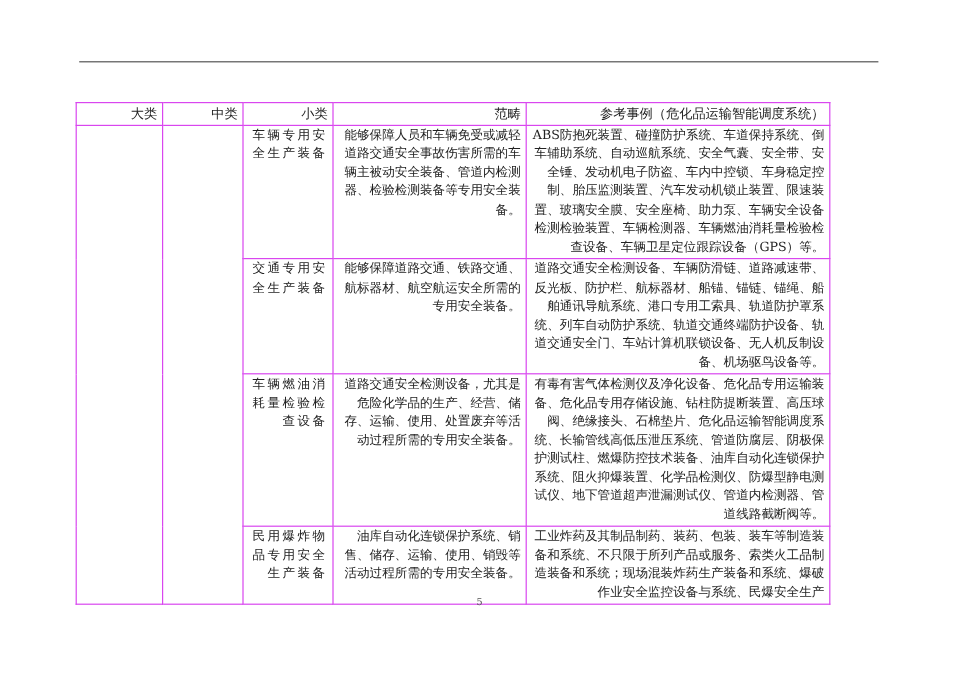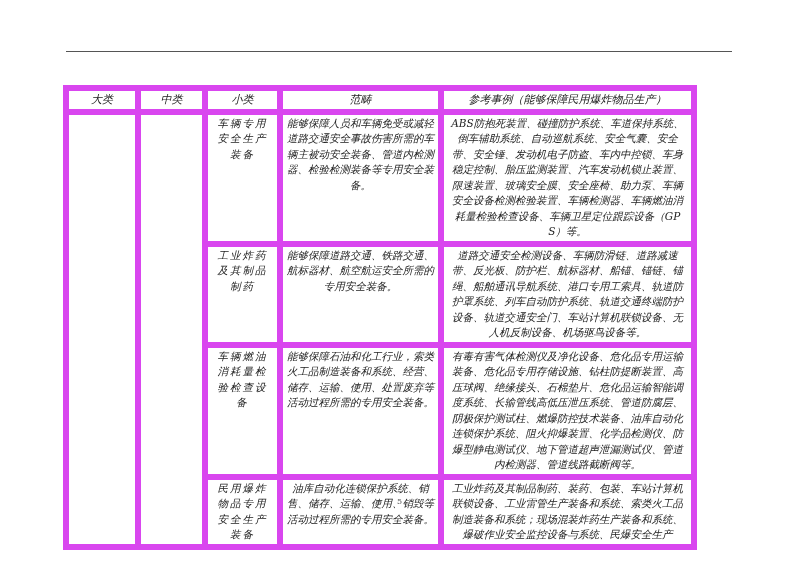--- a/index.html
+++ b/index.html
@@ -1,21 +1,21 @@
 <!DOCTYPE html>
 <html><head>
 <meta charset="utf-8">
 <style>
   html, body { margin:0; padding:0; background:#ffffff; }
   body { width:800px; height:566px; position:relative; overflow:hidden;
          font-family:"DejaVu Serif","Liberation Serif",serif; color:#222; }
   .header-rule { position:absolute; left:66px; top:51px; width:666px; height:1px; background:#555; }
   table.main { position:absolute; left:63px; top:85px; border-collapse:collapse; table-layout:fixed; }
-  table.main td, table.main th { border:6px solid #d946ef; vertical-align:top; padding:1px 4px; 
-         font-size:10.5px; line-height:15.5px; text-align:center; word-break:break-all;font-style:italic; }
+  table.main td, table.main th { border:1px solid #d946ef; vertical-align:top; padding:1px 4px; 
+         font-size:10.5px; line-height:15.5px; text-align:right; word-break:break-all; }
   table.main th { font-family:"DejaVu Sans","Liberation Sans",sans-serif; font-weight:normal; font-size:11px; height:15px; padding-top:1px; }
   .c1 { width:72px; } .c2 { width:67px; } .c3 { width:75px; } .c4 { width:161px; } .c5 { width:253px; }
   .sub { letter-spacing:2px;margin-top:32px; }
   .page-num { position:absolute; left:397px; top:497px; font-size:8px; color:#555; }
 </style>
 </head>
 <body>
 
 <div class="header-rule"></div>
 
@@ -26,40 +26,40 @@
       <col class="c3">
       <col class="c4">
       <col class="c5">
   </colgroup>
   <tbody>
       <tr>
     <th>大类</th>
     <th>中类</th>
     <th>小类</th>
     <th>范畴</th>
-    <th>参考事例（能够保障民用爆炸物品生产）</th>
+    <th>参考事例（危化品运输智能调度系统）</th>
   </tr>
   <tr style="height:105px">
     <td rowspan="4"></td>
     <td rowspan="4"></td>
     <td class="sub">车辆专用安全生产装备</td>
     <td>能够保障人员和车辆免受或减轻道路交通安全事故伤害所需的车辆主被动安全装备、管道内检测器、检验检测装备等专用安全装备。</td>
     <td>ABS防抱死装置、碰撞防护系统、车道保持系统、倒车辅助系统、自动巡航系统、安全气囊、安全带、安全锤、发动机电子防盗、车内中控锁、车身稳定控制、胎压监测装置、汽车发动机锁止装置、限速装置、玻璃安全膜、安全座椅、助力泵、车辆安全设备检测检验装置、车辆检测器、车辆燃油消耗量检验检查设备、车辆卫星定位跟踪设备（GPS）等。</td>
   </tr>
   <tr style="height:91px">
-    <td class="sub">工业炸药及其制品制药</td>
+    <td class="sub">交通专用安全生产装备</td>
     <td>能够保障道路交通、铁路交通、航标器材、航空航运安全所需的专用安全装备。</td>
     <td>道路交通安全检测设备、车辆防滑链、道路减速带、反光板、防护栏、航标器材、船锚、锚链、锚绳、船舶通讯导航系统、港口专用工索具、轨道防护罩系统、列车自动防护系统、轨道交通终端防护设备、轨道交通安全门、车站计算机联锁设备、无人机反制设备、机场驱鸟设备等。</td>
   </tr>
   <tr style="height:122px">
     <td class="sub">车辆燃油消耗量检验检查设备</td>
-    <td>能够保障石油和化工行业，索类火工品制造装备和系统、经营、储存、运输、使用、处置废弃等活动过程所需的专用安全装备。</td>
+    <td>道路交通安全检测设备，尤其是危险化学品的生产、经营、储存、运输、使用、处置废弃等活动过程所需的专用安全装备。</td>
     <td>有毒有害气体检测仪及净化设备、危化品专用运输装备、危化品专用存储设施、钻柱防提断装置、高压球阀、绝缘接头、石棉垫片、危化品运输智能调度系统、长输管线高低压泄压系统、管道防腐层、阴极保护测试柱、燃爆防控技术装备、油库自动化连锁保护系统、阻火抑爆装置、化学品检测仪、防爆型静电测试仪、地下管道超声泄漏测试仪、管道内检测器、管道线路截断阀等。</td>
   </tr>
   <tr style="height:62px">
     <td class="sub">民用爆炸物品专用安全生产装备</td>
     <td>油库自动化连锁保护系统、销售、储存、运输、使用、销毁等活动过程所需的专用安全装备。</td>
-    <td>工业炸药及其制品制药、装药、包装、车站计算机联锁设备、工业雷管生产装备和系统、索类火工品制造装备和系统；现场混装炸药生产装备和系统、爆破作业安全监控设备与系统、民爆安全生产</td>
+    <td>工业炸药及其制品制药、装药、包装、装车等制造装备和系统、不只限于所列产品或服务、索类火工品制造装备和系统；现场混装炸药生产装备和系统、爆破作业安全监控设备与系统、民爆安全生产</td>
   </tr>
 </tbody>
   </table>
 
 <div class="page-num">5</div>
 
 </body></html>

